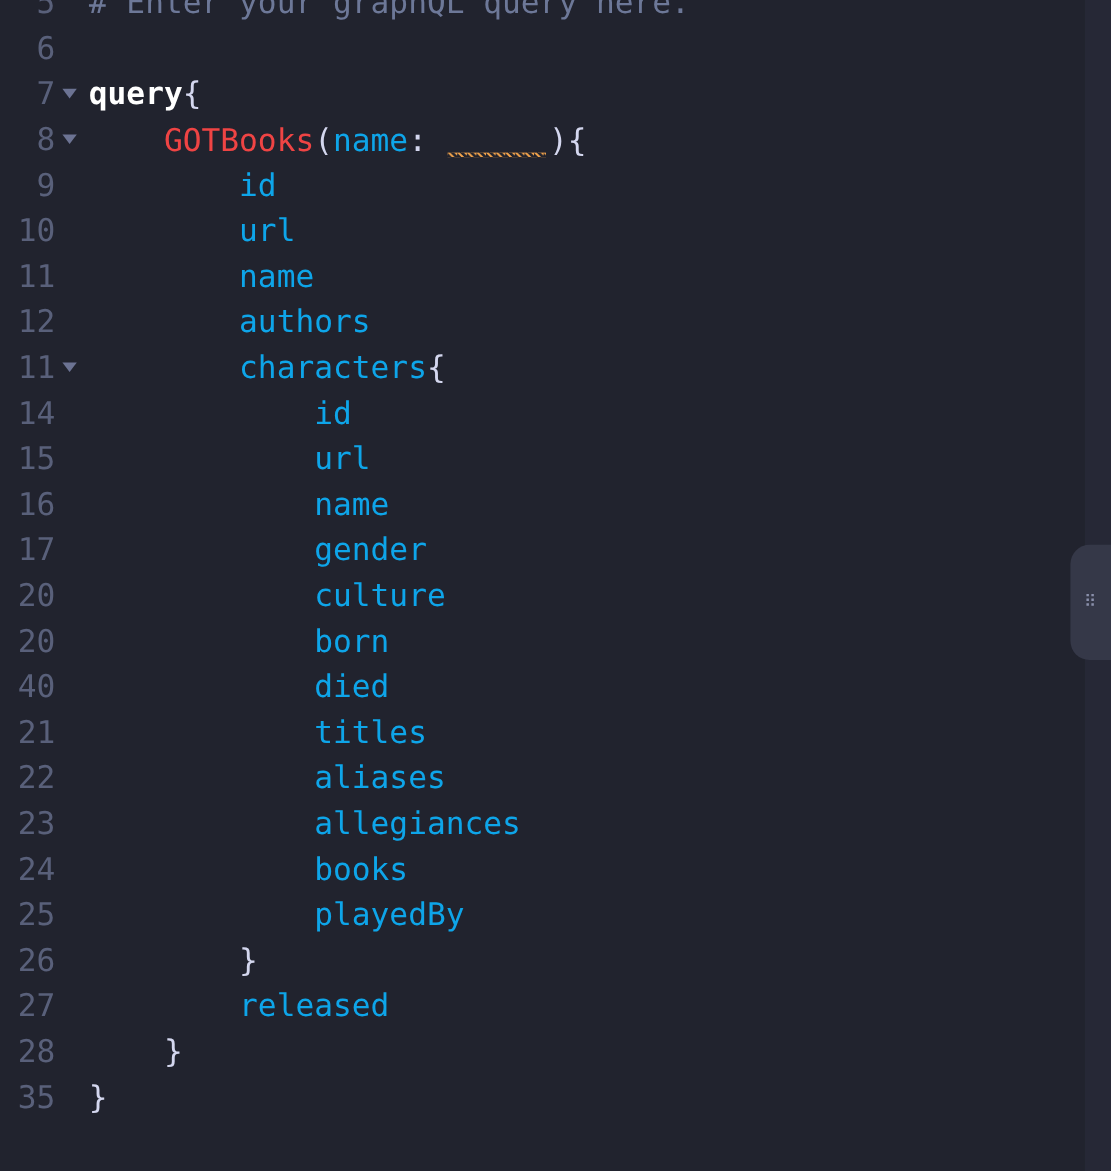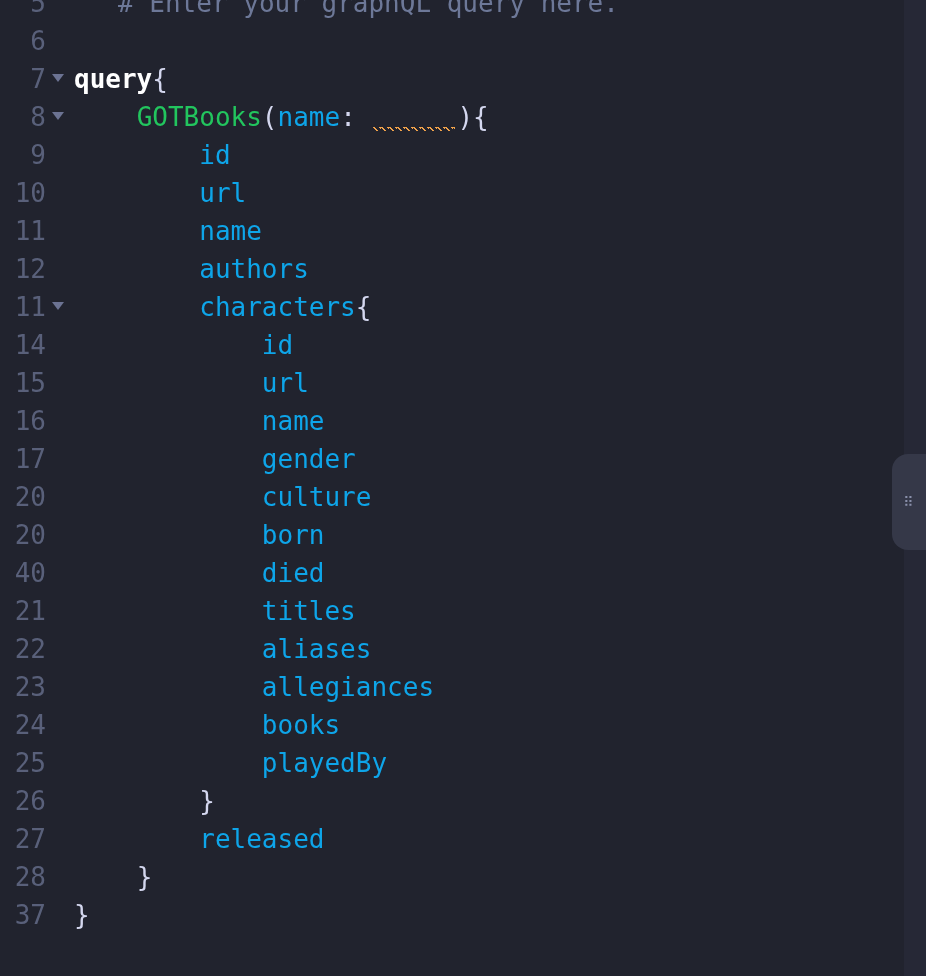--- a/index.html
+++ b/index.html
@@ -64,30 +64,29 @@
     flex: 1;
     color: #d9dbe8;
     white-space: pre;
   }
   .code .cline {
     height: 38px;
   }
   .code .cline.cut {
     height: 22px;
     overflow: hidden;
-    margin-left: 44px;
   }
   .code .cline.cut > .wrap {
     position: relative;
     top: -16px;
     display: inline-block;
   }
   .tk-comment { color: #6d7898; }
   .tk-keyword { color: #ffffff; font-weight: 700; }
-  .tk-def { color: #22c55e; }
+  .tk-def { color: #ef4444; }
   .tk-attr { color: #0ea5e9; }
   .tk-punc { color: #d4d7ef; }
   .error-span {
     display: inline-block;
     min-width: 86px;
     height: 28px;
     vertical-align: baseline;
     position: relative;
   }
   .error-span::after {
@@ -157,21 +156,21 @@
       <div class="gline"><span>20</span></div>
       <div class="gline"><span>40</span></div>
       <div class="gline"><span>21</span></div>
       <div class="gline"><span>22</span></div>
       <div class="gline"><span>23</span></div>
       <div class="gline"><span>24</span></div>
       <div class="gline"><span>25</span></div>
       <div class="gline"><span>26</span></div>
       <div class="gline"><span>27</span></div>
       <div class="gline"><span>28</span></div>
-      <div class="gline"><span>37</span></div>
+      <div class="gline"><span>35</span></div>
     </div>
   <div class="fold-marks" id="folds">
       <div class="fline cut"></div>
       <div class="fline"></div>
       <div class="fline">
         <div class="fold-icon"></div>
       </div>
       <div class="fline">
         <div class="fold-icon"></div>
       </div>

